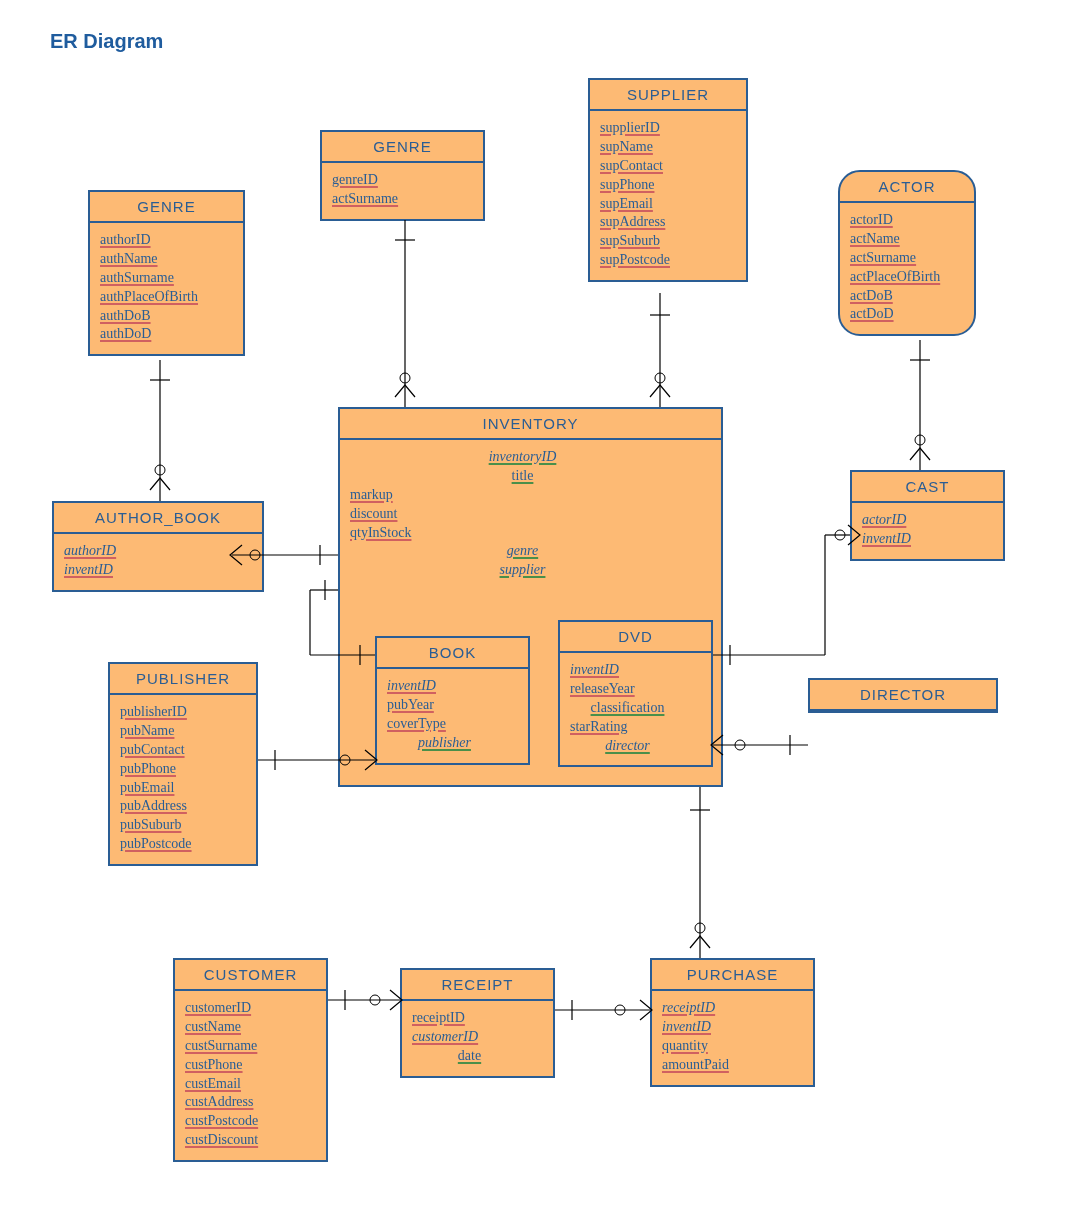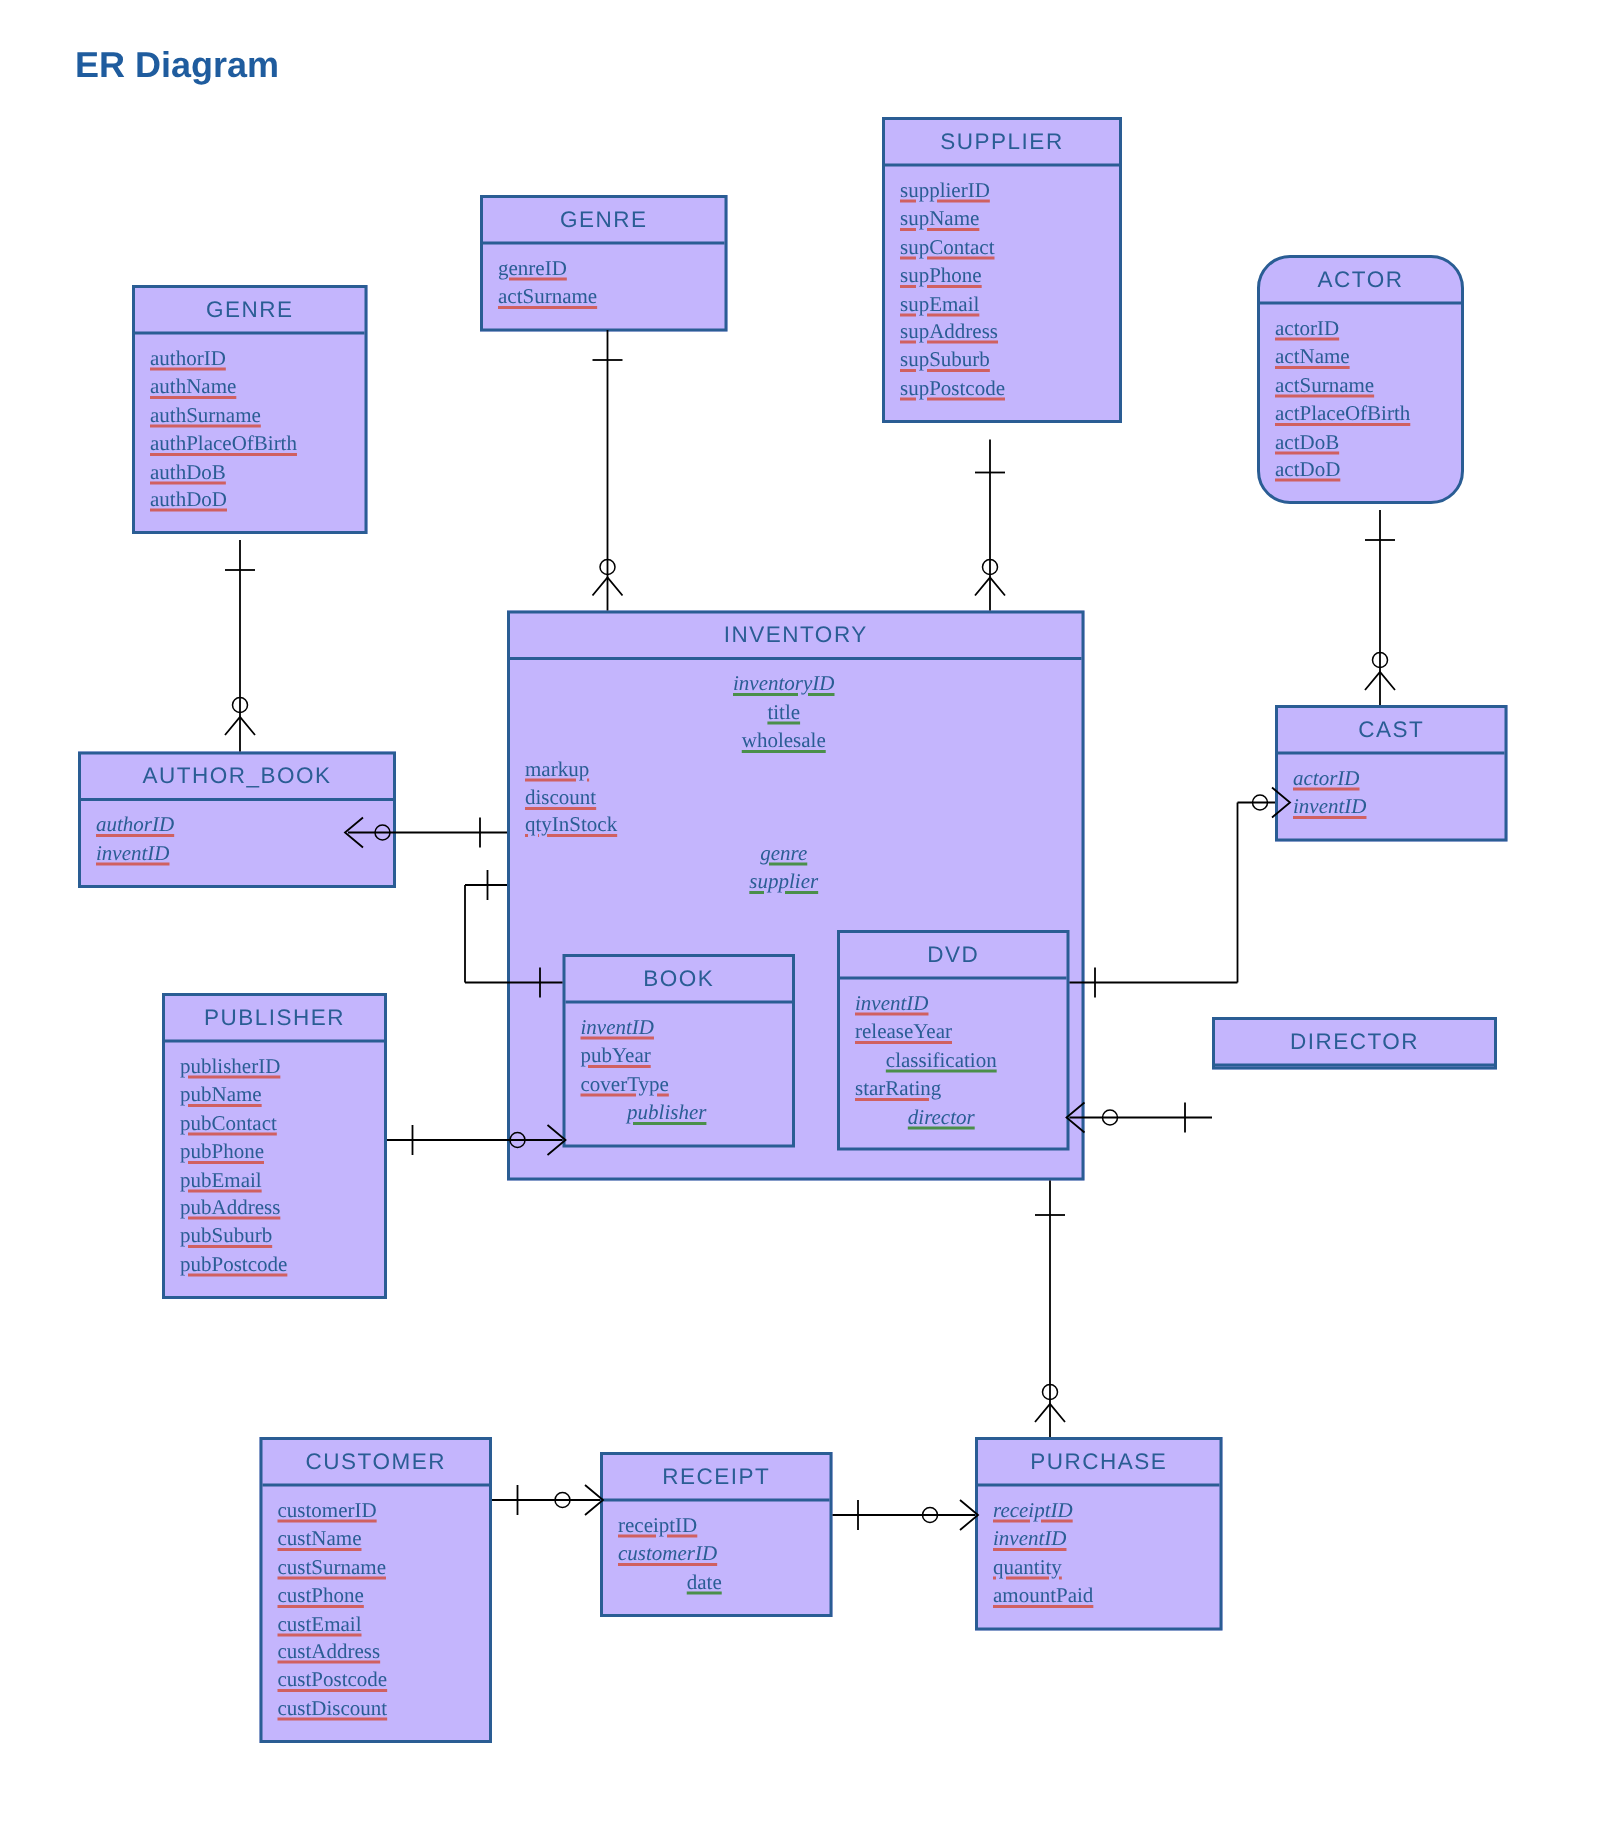--- a/index.html
+++ b/index.html
@@ -8,27 +8,27 @@
     background: #fff;
     width: 1076px;
     height: 1224px;
     position: relative;
   }
   .title {
     position: absolute;
     top: 30px;
     left: 50px;
     color: #1f5c9e;
-    font-size: 24px;
+    font-size: 20px;
     font-weight: bold;
   }
   .entity {
     position: absolute;
     border: 2px solid #2a5d94;
-    background: #c4b5fd;
+    background: #fdba74;
     box-sizing: border-box;
   }
   .entity-header {
     text-align: center;
     color: #2a5d94;
     font-size: 15px;
     letter-spacing: 1px;
     border-bottom: 2px solid #2a5d94;
     padding: 6px 4px;
   }
@@ -120,21 +120,20 @@
     <div class="attr fk">authorID</div>
     <div class="attr fk">inventID</div>
   </div>
 </div>
 
 <div class="entity" style="left:338px; top:407px; width:385px; height:380px;">
   <div class="entity-header">INVENTORY</div>
   <div class="entity-body">
     <div class="attr fk green">inventoryID</div>
     <div class="attr green">title</div>
-    <div class="attr green">wholesale</div>
     <div class="attr">markup</div>
     <div class="attr">discount</div>
     <div class="attr">qtyInStock</div>
     <div class="attr fk green">genre</div>
     <div class="attr fk green">supplier</div>
   </div>
 </div>
 
 <div class="entity" style="left:375px; top:636px; width:155px;">
   <div class="entity-header">BOOK</div>

